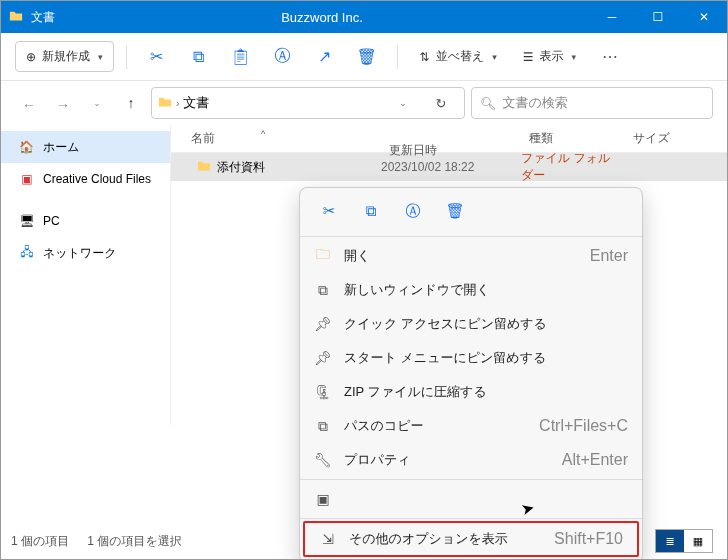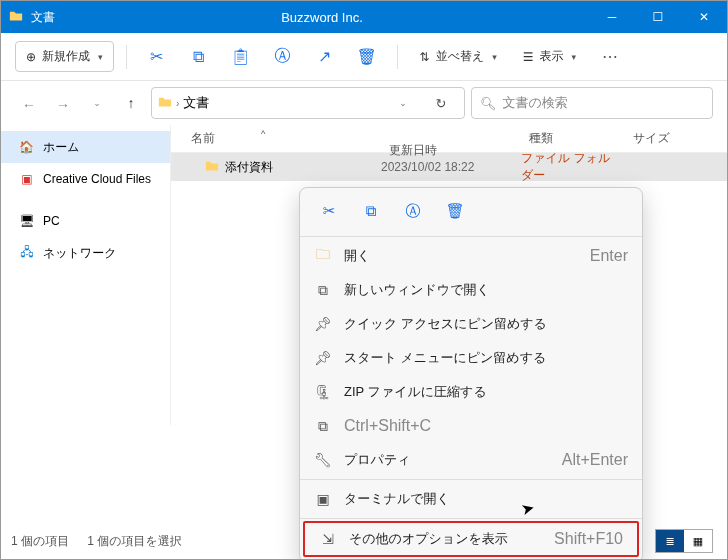--- a/index.html
+++ b/index.html
@@ -33,21 +33,21 @@
 .sb-item .sb-icon { width: 16px; display: inline-flex; justify-content: center; }
 
 .content { flex: 1; position: relative; }
 .cols { display: flex; height: 28px; border-bottom: 1px solid #eee; font-size: 12px; color: #555; }
 .cols > div { display: flex; align-items: center; padding-left: 12px; border-right: 0; }
 .cols .c-name { width: 198px; margin-left: 8px; }
 .cols .c-date { width: 140px; margin-top: 23px; }
 .cols .c-type { width: 104px; }
 .cols .c-size { flex: 1; }
 .row { display: flex; height: 28px; align-items: center; font-size: 12px; background: #e6e6e6; }
-.row .r-name { width: 198px; display: flex; align-items: center; gap: 6px; padding-left: 34px; }
+.row .r-name { width: 198px; display: flex; align-items: center; gap: 6px; padding-left: 26px; }
 .row .r-date { width: 140px; color: #666; padding-left: 12px; }
 .row .r-type { width: 104px; color: #c2410c; padding-left: 12px; }
 .sort-arrow { font-size: 9px; color: #555; position: absolute; left: 90px; top: 4px; }
 
 .status { position: absolute; left: 10px; bottom: 6px; font-size: 12px; color: #555; display: flex; gap: 18px; height: 24px; align-items: center; }
 .viewmode { position: absolute; right: 14px; bottom: 6px; display: flex; border: 1px solid #aaa; }
 .viewmode > div { width: 28px; height: 22px; display: flex; align-items: center; justify-content: center; font-size: 11px; }
 .viewmode > div.active { background: #0a4a8a; color: #fff; }
 
 .ctxmenu { position: absolute; left: 298px; top: 186px; width: 344px; background: #f7f7f7; border: 1px solid #ccc; border-radius: 8px; box-shadow: 0 8px 24px rgba(0,0,0,0.2); padding-bottom: 4px; }
@@ -210,31 +210,31 @@
     <span class="ci-label">スタート メニューにピン留めする</span>
     <span class="ci-short"></span>
   </div>
   <div class="ctx-item">
     <span class="ci-icon">🗜︎</span>
     <span class="ci-label">ZIP ファイルに圧縮する</span>
     <span class="ci-short"></span>
   </div>
   <div class="ctx-item">
     <span class="ci-icon">⧉</span>
-    <span class="ci-short">Ctrl+Shift+C</span>
+    <span class="ci-label">パスのコピー</span>
+    <span class="ci-short">Ctrl+Files+C</span>
   </div>
   <div class="ctx-item">
     <span class="ci-icon">🔧︎</span>
     <span class="ci-label">プロパティ</span>
     <span class="ci-short">Alt+Enter</span>
   </div>
   <div class="ctx-sep"></div>
   <div class="ctx-item">
     <span class="ci-icon">▣</span>
-    <span class="ci-label">ターミナルで開く</span>
     <span class="ci-short"></span>
   </div>
   <div class="ctx-sep"></div>
   <div class="ctx-item last">
     <span class="ci-icon">⇲</span>
     <span class="ci-label">その他のオプションを表示</span>
     <span class="ci-short">Shift+F10</span>
   </div>
 </div>
 

